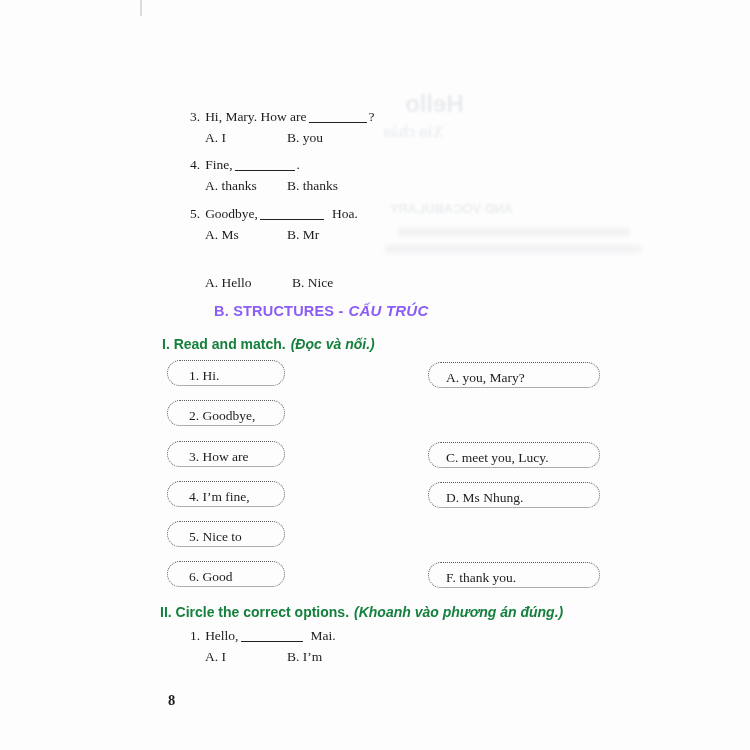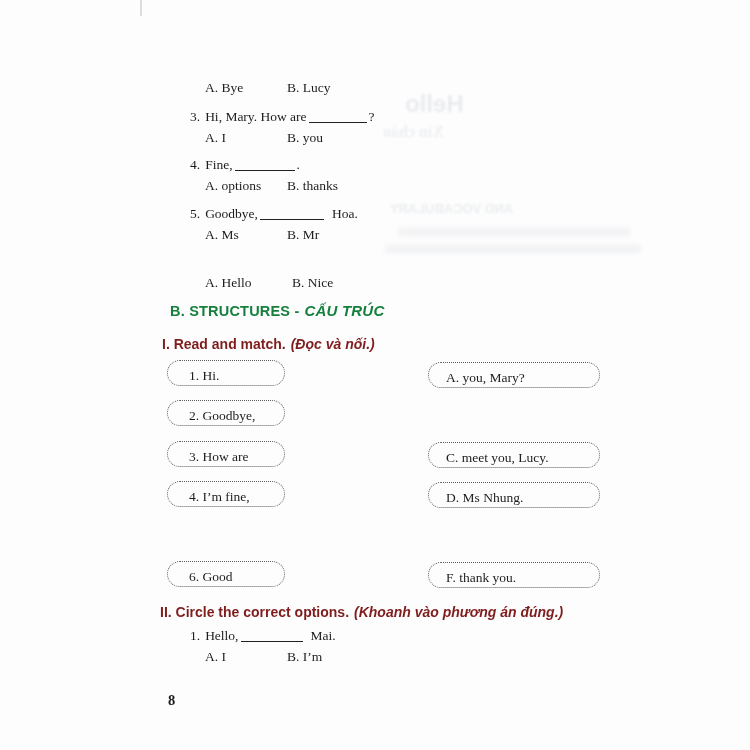--- a/index.html
+++ b/index.html
@@ -43,26 +43,26 @@
     border-bottom:1.4px solid #222;
     margin:0 2px;vertical-align:-2px;
   }
   .w62{width:62px;} .w58{width:58px;} .w60{width:60px;} .w64{width:64px;}
   .gap-post .qpost{margin-left:6px;}
   .opts{left:0;width:100%;height:18px;font-size:13.5px;}
   .optA{position:absolute;left:205px;}
   .optB{position:absolute;left:287px;}
   .heading{
     font-family:"Liberation Sans",sans-serif;
-    font-weight:700;font-size:14.5px;letter-spacing:.2px;color:#15803d;
+    font-weight:700;font-size:14.5px;letter-spacing:.2px;color:#8b5cf6;margin-left:44px;
   }
   .heading .accent{font-style:italic;margin-left:5px;font-size:15px;}
   .ex-title{
     font-family:"Liberation Sans",sans-serif;
-    font-weight:700;font-size:14px;color:#7f1d1d;
+    font-weight:700;font-size:14px;color:#15803d;
   }
   .ex-title .note{font-style:italic;margin-left:5px;}
   
   .pill{
     position:absolute;height:26px;line-height:29px;
     border:1.3px dotted #5a5a5a;border-radius:15px;
     font-size:13.5px;box-sizing:border-box;background:transparent;
   }
   .pill-l{left:167px;width:118px;padding-left:21px;}
   .pill-r{left:428px;width:172px;padding-left:17px;}
@@ -73,38 +73,34 @@
 
 <div class="sheet">
 
   <div class="edge-line"></div>
   <div class="bleed bleed-hello">Hello</div>
   <div class="bleed bleed-xin">Xin chào</div>
   <div class="bleed bleed-vocab">AND VOCABULARY</div>
   <div class="bleed-bar bleed-bar1"></div>
   <div class="bleed-bar bleed-bar2"></div>
 
-  <div class="opts" style="top:80px">
-    <span class="optA">A. Bye</span>
-    <span class="optB">B. Lucy</span>
-  </div>
 
   <div class="q" style="top:109px">
     <span class="qnum">3.</span><span class="qpre">Hi, Mary. How are</span><span class="blank w58"></span><span class="qpost">?</span>
   </div>
   <div class="opts" style="top:130px">
     <span class="optA">A. I</span>
     <span class="optB">B. you</span>
   </div>
 
   <div class="q" style="top:157px">
     <span class="qnum">4.</span><span class="qpre">Fine,</span><span class="blank w60"></span><span class="qpost">.</span>
   </div>
   <div class="opts" style="top:178px">
-    <span class="optA">A. options</span>
+    <span class="optA">A. thanks</span>
     <span class="optB">B. thanks</span>
   </div>
 
   <div class="q gap-post" style="top:206px">
     <span class="qnum">5.</span><span class="qpre">Goodbye,</span><span class="blank w64"></span><span class="qpost">Hoa.</span>
   </div>
   <div class="opts" style="top:227px">
     <span class="optA">A. Ms</span>
     <span class="optB">B. Mr</span>
   </div>
@@ -119,20 +115,21 @@
   </div>
 
   <div class="ex-title" style="left:162px;top:336px">
     <span>I. Read and match.</span><span class="note">(Đọc và nối.)</span>
   </div>
 
   <div class="pill pill-l" style="top:360px">1. Hi.</div>
   <div class="pill pill-l" style="top:400px">2. Goodbye,</div>
   <div class="pill pill-l" style="top:441px">3. How are</div>
   <div class="pill pill-l" style="top:481px">4. I’m fine,</div>
+  <div class="pill pill-l" style="top:521px">5. Nice to</div>
   <div class="pill pill-l" style="top:561px">6. Good</div>
 
   <div class="pill pill-r" style="top:362px">A. you, Mary?</div>
   <div class="pill pill-r" style="top:482px">D. Ms Nhung.</div>
   <div class="pill pill-r" style="top:442px">C. meet you, Lucy.</div>
   <div class="pill pill-r" style="top:562px">F. thank you.</div>
 
   <div class="ex-title" style="left:160px;top:604px">
     <span>II. Circle the correct options.</span><span class="note">(Khoanh vào phương án đúng.)</span>
   </div>

